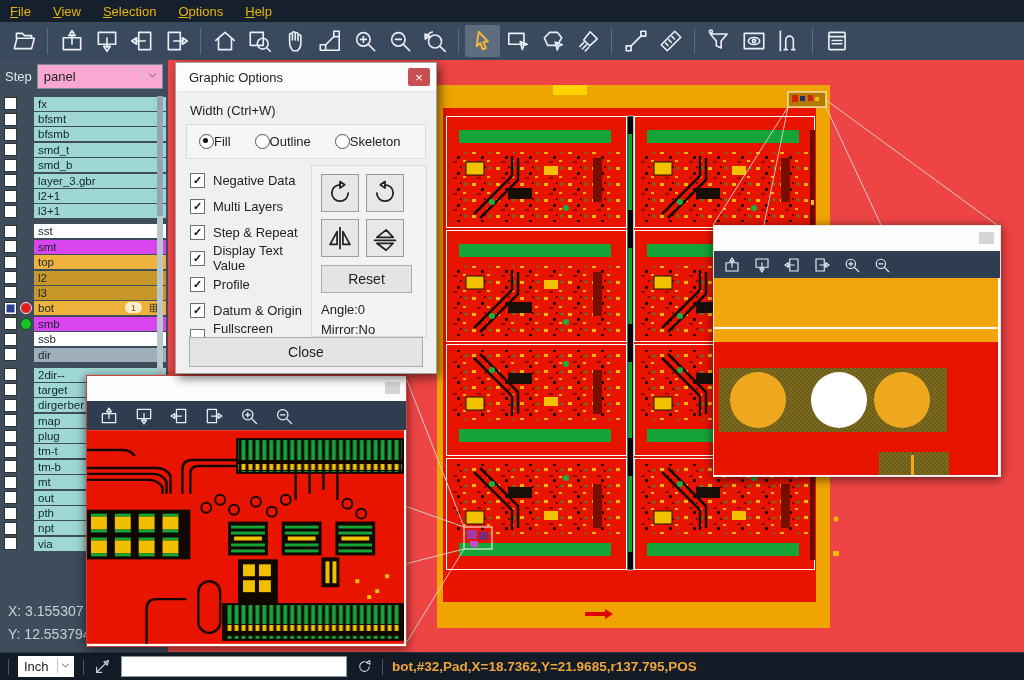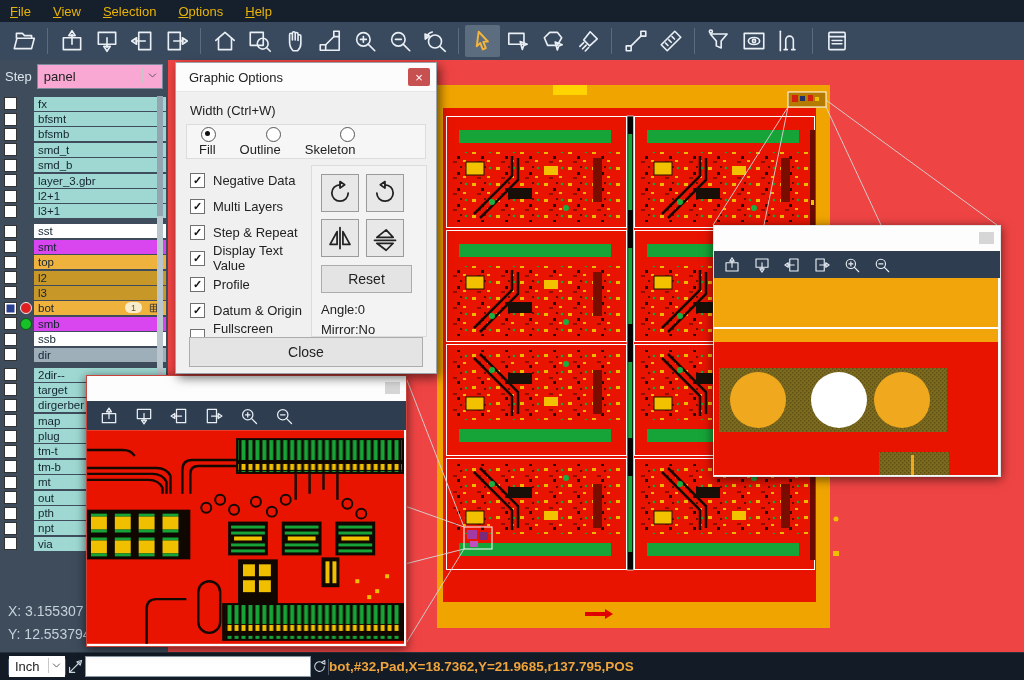--- a/index.html
+++ b/index.html
@@ -57,41 +57,41 @@
   
   .dialog{position:absolute;left:7px;top:2px;width:260px;height:310px;background:#F0F0F0;z-index:10;
           border:1px solid #9AA2AA;box-shadow:3px 4px 10px rgba(0,0,0,.55);font-size:13px;color:#222;}
   .d-title{height:28px;background:#FCFCFC;display:flex;align-items:center;padding-left:13px;font-size:13px;
            position:relative;border-bottom:1px solid #E6E6E6;}
   .d-close{position:absolute;right:6px;top:5px;width:22px;height:18px;background:#C75050;color:#fff;
            display:flex;align-items:center;justify-content:center;border-radius:2px;font-size:13px;}
   .d-widthlabel{margin:11px 0 6px 14px;}
   .d-radios{margin:0 10px;border:1px solid #DCDCDC;background:#F6F6F6;height:33px;display:flex;
             align-items:center;gap:24px;padding-left:12px;}
-  .rad{display:flex;align-items:flex-end;flex-direction:column;}
+  .rad{display:flex;align-items:flex-start;}
   .rad .ring{width:13px;height:13px;border:1px solid #555;border-radius:50%;background:#fff;position:relative;flex:none;}
   .rad.on .ring:after{content:"";position:absolute;left:3px;top:3px;width:5px;height:5px;border-radius:50%;background:#111;}
   .d-main{display:flex;margin-top:6px;}
   .d-checks{flex:1;padding:2px 0 0 14px;}
   .d-check{display:flex;align-items:center;gap:8px;height:26px;}
   .cbx{width:13px;height:13px;background:#fff;border:1px solid #707070;font-size:11px;line-height:12px;
        text-align:center;color:#111;flex:none;font-weight:bold;}
   .d-right{width:116px;border:1px solid #DCDCDC;background:#F3F3F3;margin:0 9px 0 0;padding:8px 0 0 9px;
            box-sizing:border-box;height:172px;}
   .d-toolgrid{display:grid;grid-template-columns:38px 38px;grid-auto-rows:38px;gap:7px;}
   .d-tool{background:#E8E8E8;border:1px solid #9B9B9B;display:flex;align-items:center;justify-content:center;color:#222;}
   .d-reset{width:89px;height:26px;margin-top:8px;background:#E4E4E4;border:1px solid #ACACAC;
            display:flex;align-items:center;justify-content:center;font-size:14px;}
   .d-angle{margin-top:9px;}
   .d-mirror{margin-top:5px;}
   .d-closebtn{position:absolute;left:13px;right:13px;bottom:6px;height:28px;background:#E4E4E4;
               border:1px solid #ACACAC;display:flex;align-items:center;justify-content:center;font-size:14px;}
   
   .statusbar{position:absolute;left:0;right:0;bottom:0;height:28px;background:#121B26;display:flex;
-             align-items:center;padding-left:8px;color:#9AA8B4;border-top:1px solid #26323E;box-sizing:border-box;}
+             align-items:center;gap:9px;padding-left:8px;color:#9AA8B4;border-top:1px solid #26323E;box-sizing:border-box;}
   .sb-sep{width:1px;height:16px;background:#46566A;}
   .unit-select{width:50px;height:21px;background:#fff;color:#222;font-size:13px;display:flex;align-items:center;
                padding-left:6px;position:relative;flex:none;}
   .unit-select .chev{position:absolute;right:1px;top:2px;color:#555;border-left:1px solid #C8C8C8;}
   .cmd-input{width:216px;height:19px;border:1px solid #8A98A4;background:#fff;font-size:12px;
              font-family:"Liberation Sans",sans-serif;padding:0 4px;}
   .sel-info{color:#F0A43C;font-size:13.5px;white-space:nowrap;font-weight:bold;}
 </style>
 </head>
 <body>

